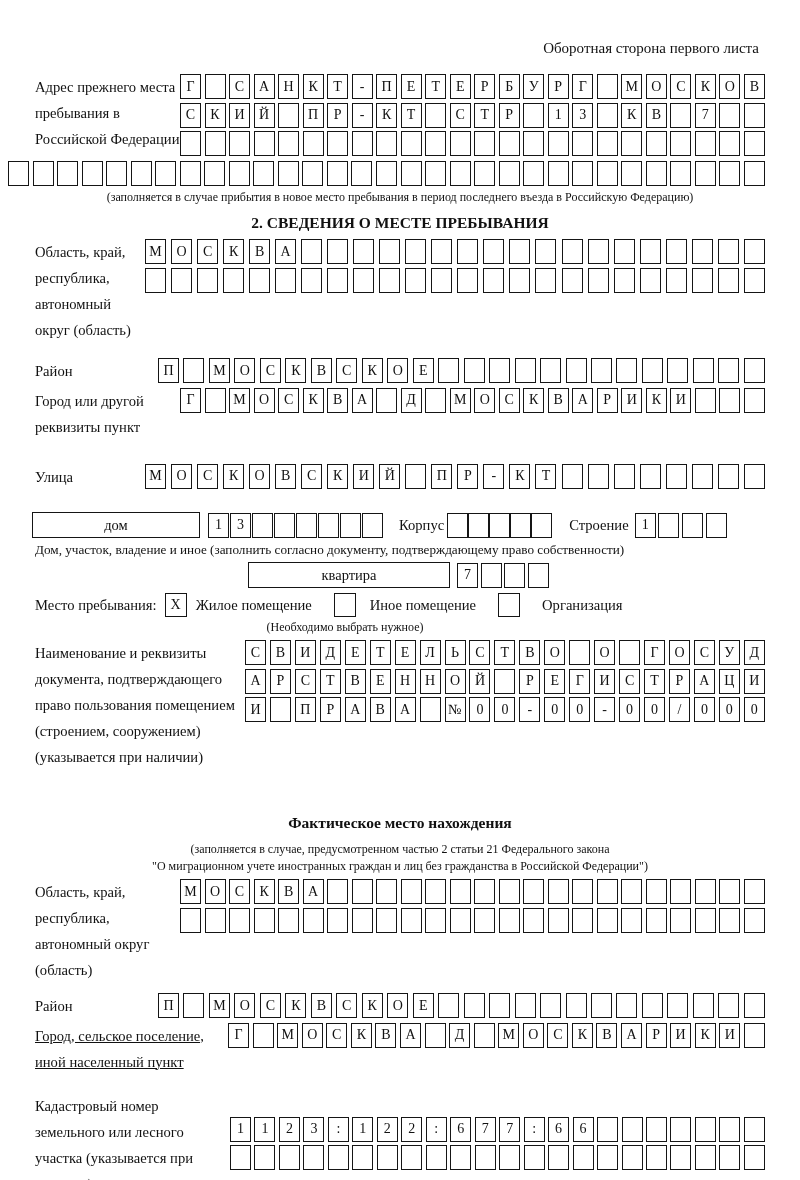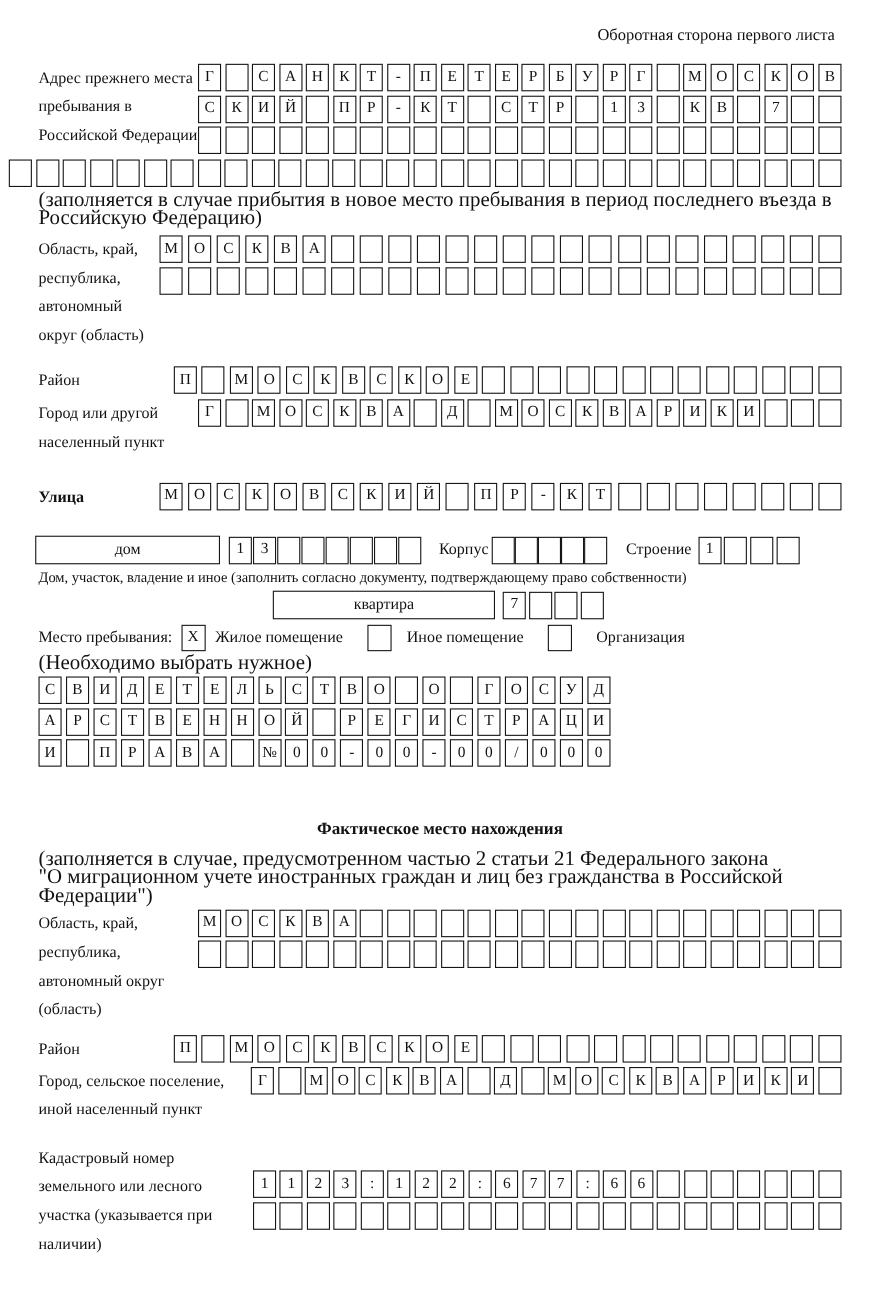--- a/index.html
+++ b/index.html
@@ -3,40 +3,40 @@
 <meta charset="utf-8">
 <style>
   * { margin:0; padding:0; box-sizing:border-box; }
   html,body { background:#ffffff; }
   body {
     width:800px; height:1180px; overflow:hidden;
     font-family:"Liberation Serif", serif; color:#111;
   }
   .sheet { width:800px; height:1180px; padding:0 35px; position:relative; }
 
-  .header-note { padding-top:24px; text-align:right; font-size:15px; padding-right:6px; }
+  .header-note { padding-top:40px; text-align:right; font-size:15px; padding-right:6px; }
 
   .field { display:flex; align-items:flex-start; }
   .flabel { font-size:14.6px; line-height:26px; flex:none; }
   .rows { flex:none; }
 
   .cellrow { display:flex; justify-content:space-between; margin-bottom:3.5px; }
   .cell {
     width:21px; height:25px; flex:none;
     border:1.6px solid #151515;
     display:flex; align-items:center; justify-content:center;
     font-size:14px; font-family:"Liberation Serif", serif;
   }
   .w585{width:585px} .w620{width:620px} .w607{width:607px}
   .w520{width:520px} .w537{width:537px} .w535{width:535px}
   .w757{width:757px} .w175{width:175px} .w100{width:100px} .w92{width:92px}
 
   .overflow-row { margin-left:-27px; margin-top:1px; }
 
-  .note { font-size:19px; line-height:17px; }
+  .note { font-size:12px; text-align:center; line-height:17px; }
   .note-left { font-size:13.2px; text-align:left; line-height:17px; }
 
   .sec-title { text-align:center; font-weight:bold; font-size:15.5px; }
 
   .typebox {
     border:1.8px solid #151515; height:26px; flex:none;
     display:flex; align-items:center; justify-content:center; font-size:14.5px;
   }
   .inline-row { display:flex; align-items:center; }
   .inline-label { font-size:14.6px; flex:none; }
@@ -165,20 +165,21 @@
       <span class="cell"></span>
       <span class="cell"></span>
       <span class="cell"></span>
       <span class="cell"></span>
       <span class="cell"></span>
       <span class="cell"></span>
       <span class="cell"></span>
     </div>
   <div class="note" style="margin-top:1px;">(заполняется в случае прибытия в новое место пребывания в период последнего въезда в Российскую Федерацию)</div>
 
+  <div class="sec-title" style="margin-top:8px;">2. СВЕДЕНИЯ О МЕСТЕ ПРЕБЫВАНИЯ</div>
 
   <div class="field" style="margin-top:7px;">
     <div class="flabel" style="width:110px;">Область, край, республика, автономный округ (область)</div>
     <div class="rows">
       <div class="cellrow w620">
           <span class="cell">М</span>
           <span class="cell">О</span>
           <span class="cell">С</span>
           <span class="cell">К</span>
           <span class="cell">В</span>
@@ -257,21 +258,21 @@
           <span class="cell"></span>
           <span class="cell"></span>
           <span class="cell"></span>
           <span class="cell"></span>
           <span class="cell"></span>
         </div>
       </div>
   </div>
 
   <div class="field" style="margin-top:1px;">
-    <div class="flabel" style="width:145px;">Город или другой населенный пункт</div>
+    <div class="flabel" style="width:145px;">Город или другой реквизиты пункт</div>
     <div class="rows">
         <div class="cellrow w585">
           <span class="cell">Г</span>
           <span class="cell"></span>
           <span class="cell">М</span>
           <span class="cell">О</span>
           <span class="cell">С</span>
           <span class="cell">К</span>
           <span class="cell">В</span>
           <span class="cell">А</span>
@@ -289,21 +290,21 @@
           <span class="cell">К</span>
           <span class="cell">И</span>
           <span class="cell"></span>
           <span class="cell"></span>
           <span class="cell"></span>
         </div>
       </div>
   </div>
 
   <div class="field" style="margin-top:24px;">
-    <div class="flabel" style="width:110px;font-weight:bold;">Улица</div>
+    <div class="flabel" style="width:110px;">Улица</div>
     <div class="rows">
         <div class="cellrow w620">
           <span class="cell">М</span>
           <span class="cell">О</span>
           <span class="cell">С</span>
           <span class="cell">К</span>
           <span class="cell">О</span>
           <span class="cell">В</span>
           <span class="cell">С</span>
           <span class="cell">К</span>
@@ -372,20 +373,21 @@
     <div class="checkbox" style="margin-left:8px;">X</div>
     <div class="inline-label" style="margin-left:9px;text-align:center;">Жилое помещение</div>
     <div class="checkbox" style="margin-left:22px;"></div>
     <div class="inline-label" style="margin-left:14px;">Иное помещение</div>
     <div class="checkbox" style="margin-left:22px;"></div>
     <div class="inline-label" style="margin-left:22px;">Организация</div>
   </div>
   <div class="note" style="width:620px; margin-top:2px;">(Необходимо выбрать нужное)</div>
 
   <div class="field" style="margin-top:4px;">
+    <div class="flabel" style="width:210px;">Наименование и реквизиты документа, подтверждающего право пользования помещением (строением, сооружением) (указывается при наличии)</div>
     <div class="rows">
       <div class="cellrow w520">
           <span class="cell">С</span>
           <span class="cell">В</span>
           <span class="cell">И</span>
           <span class="cell">Д</span>
           <span class="cell">Е</span>
           <span class="cell">Т</span>
           <span class="cell">Е</span>
           <span class="cell">Л</span>
@@ -540,21 +542,21 @@
           <span class="cell"></span>
           <span class="cell"></span>
           <span class="cell"></span>
           <span class="cell"></span>
           <span class="cell"></span>
         </div>
       </div>
   </div>
 
   <div class="field" style="margin-top:1px;">
-    <div class="flabel" style="width:193px;">Город, сельское поселение, иной населенный пункт</div>
+    <div class="flabel" style="width:193px;text-decoration:underline;">Город, сельское поселение, иной населенный пункт</div>
     <div class="rows">
         <div class="cellrow w537">
           <span class="cell">Г</span>
           <span class="cell"></span>
           <span class="cell">М</span>
           <span class="cell">О</span>
           <span class="cell">С</span>
           <span class="cell">К</span>
           <span class="cell">В</span>
           <span class="cell">А</span>

